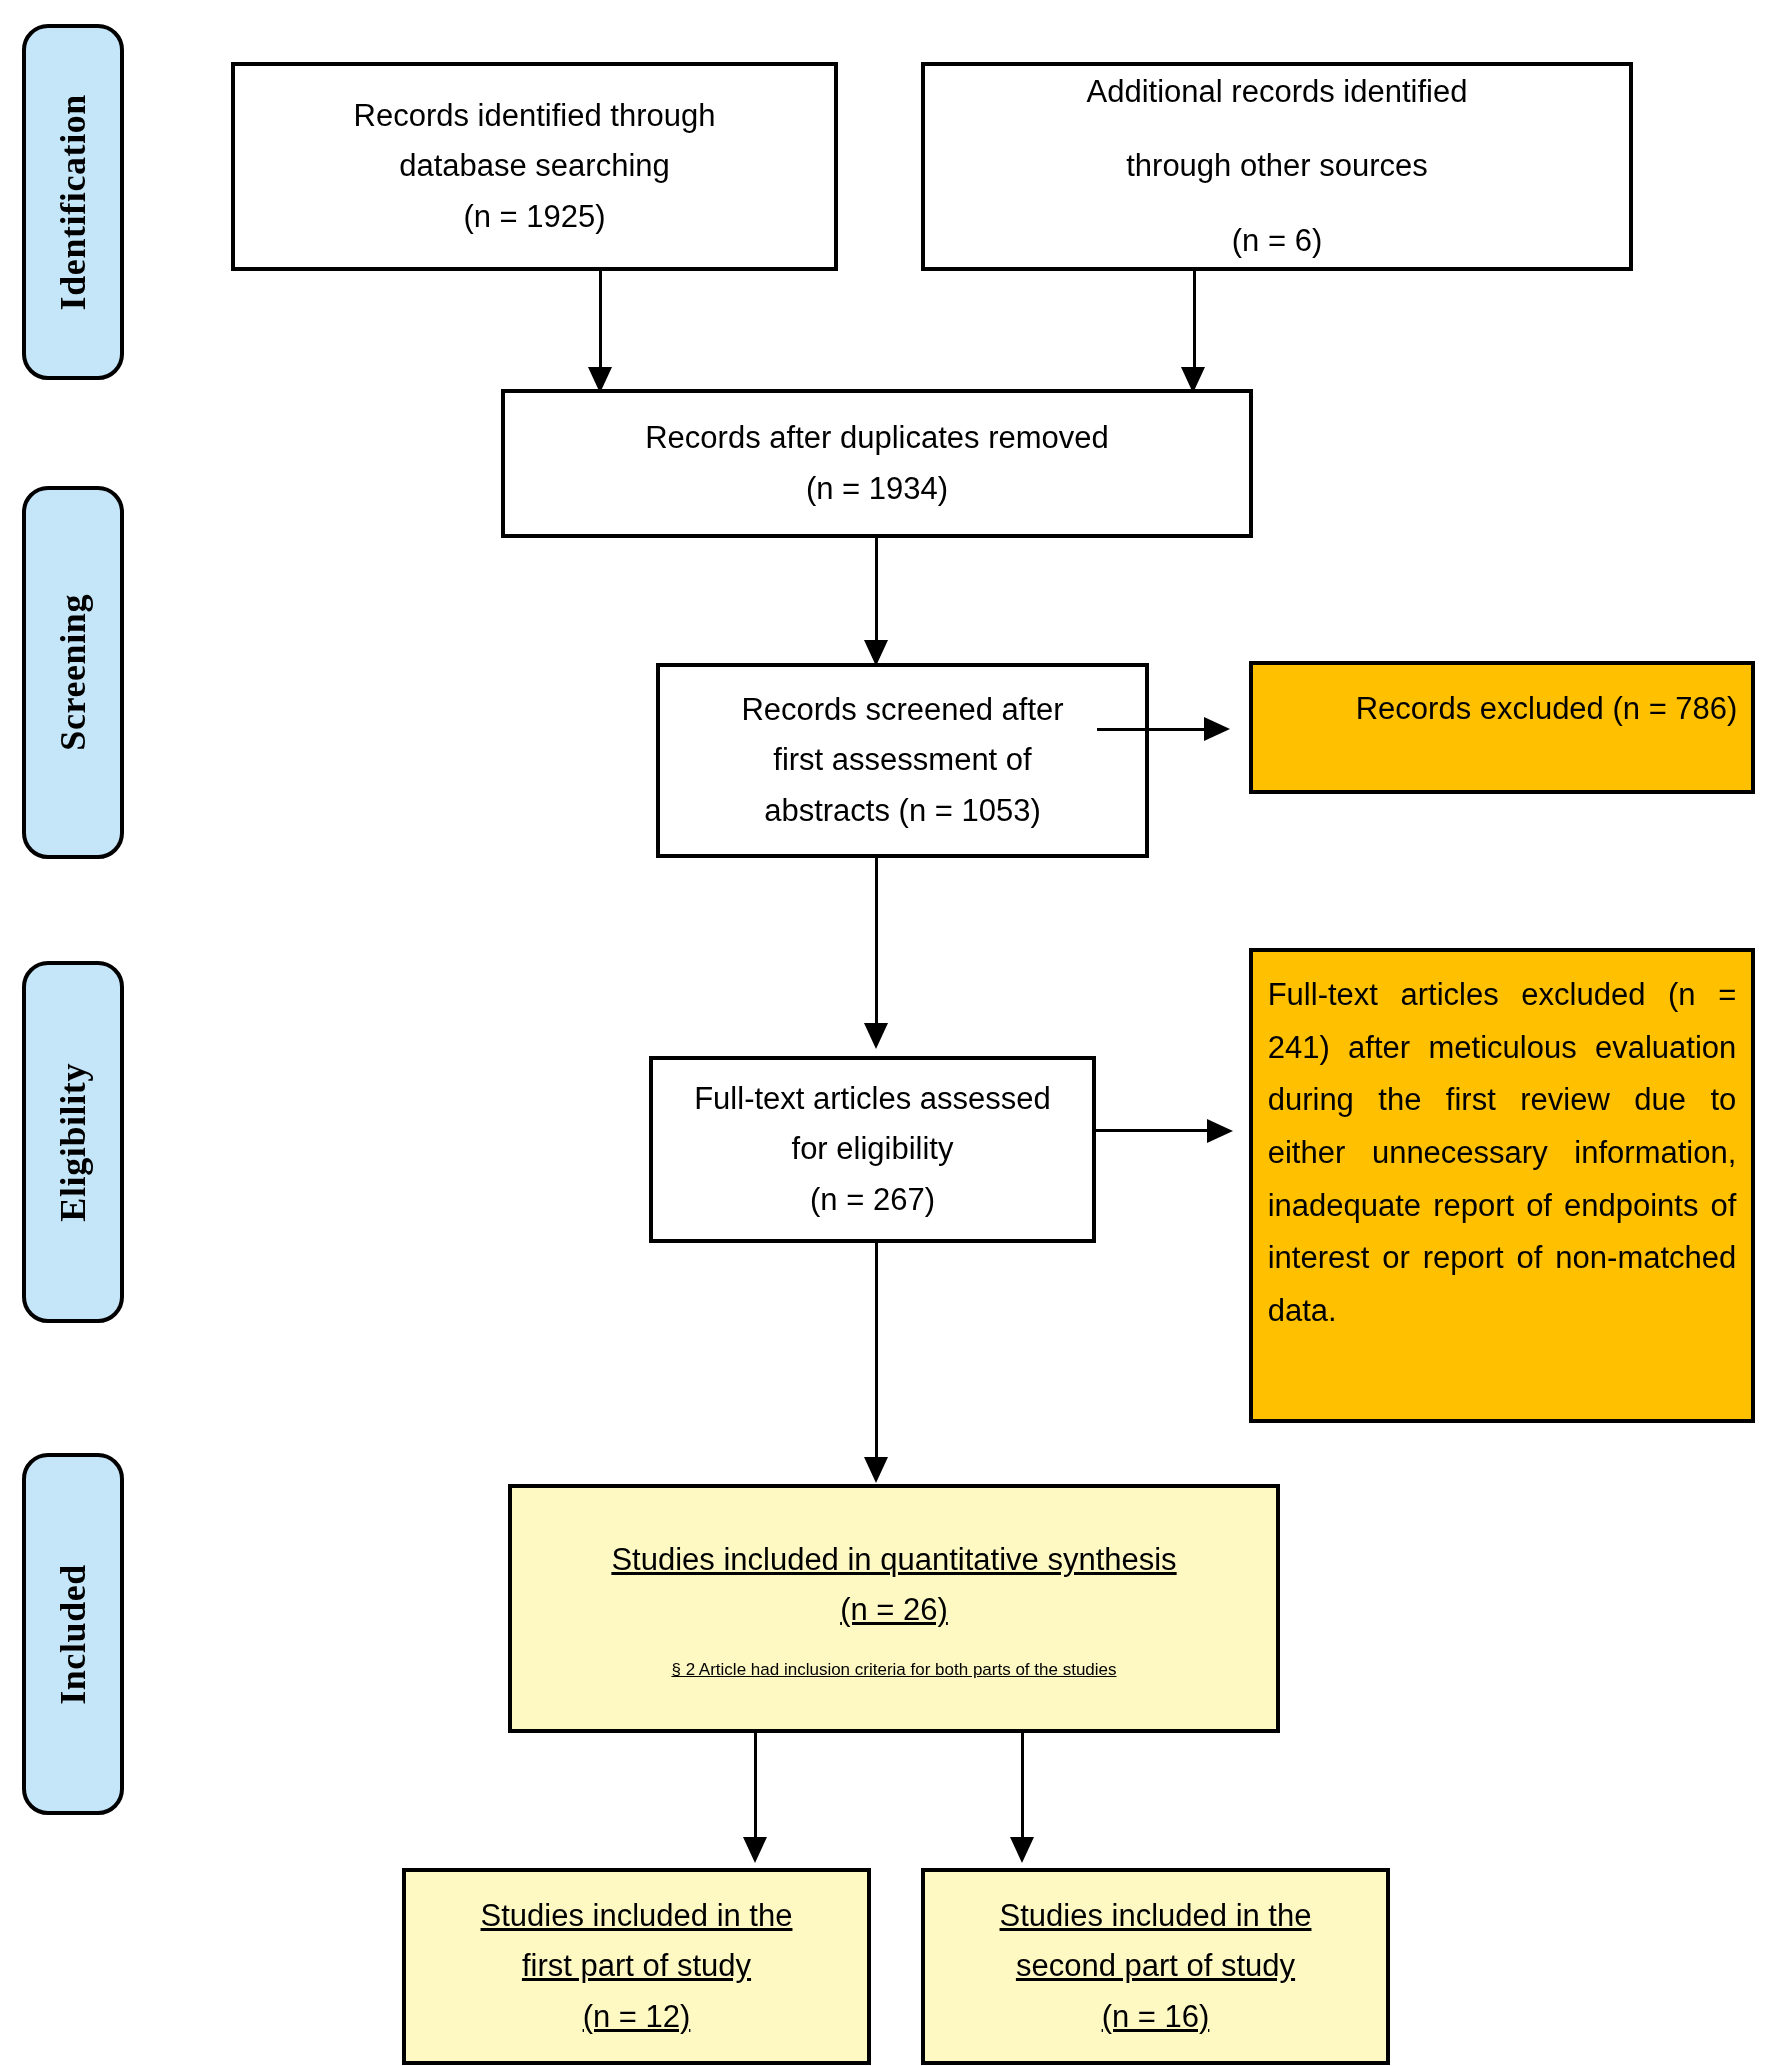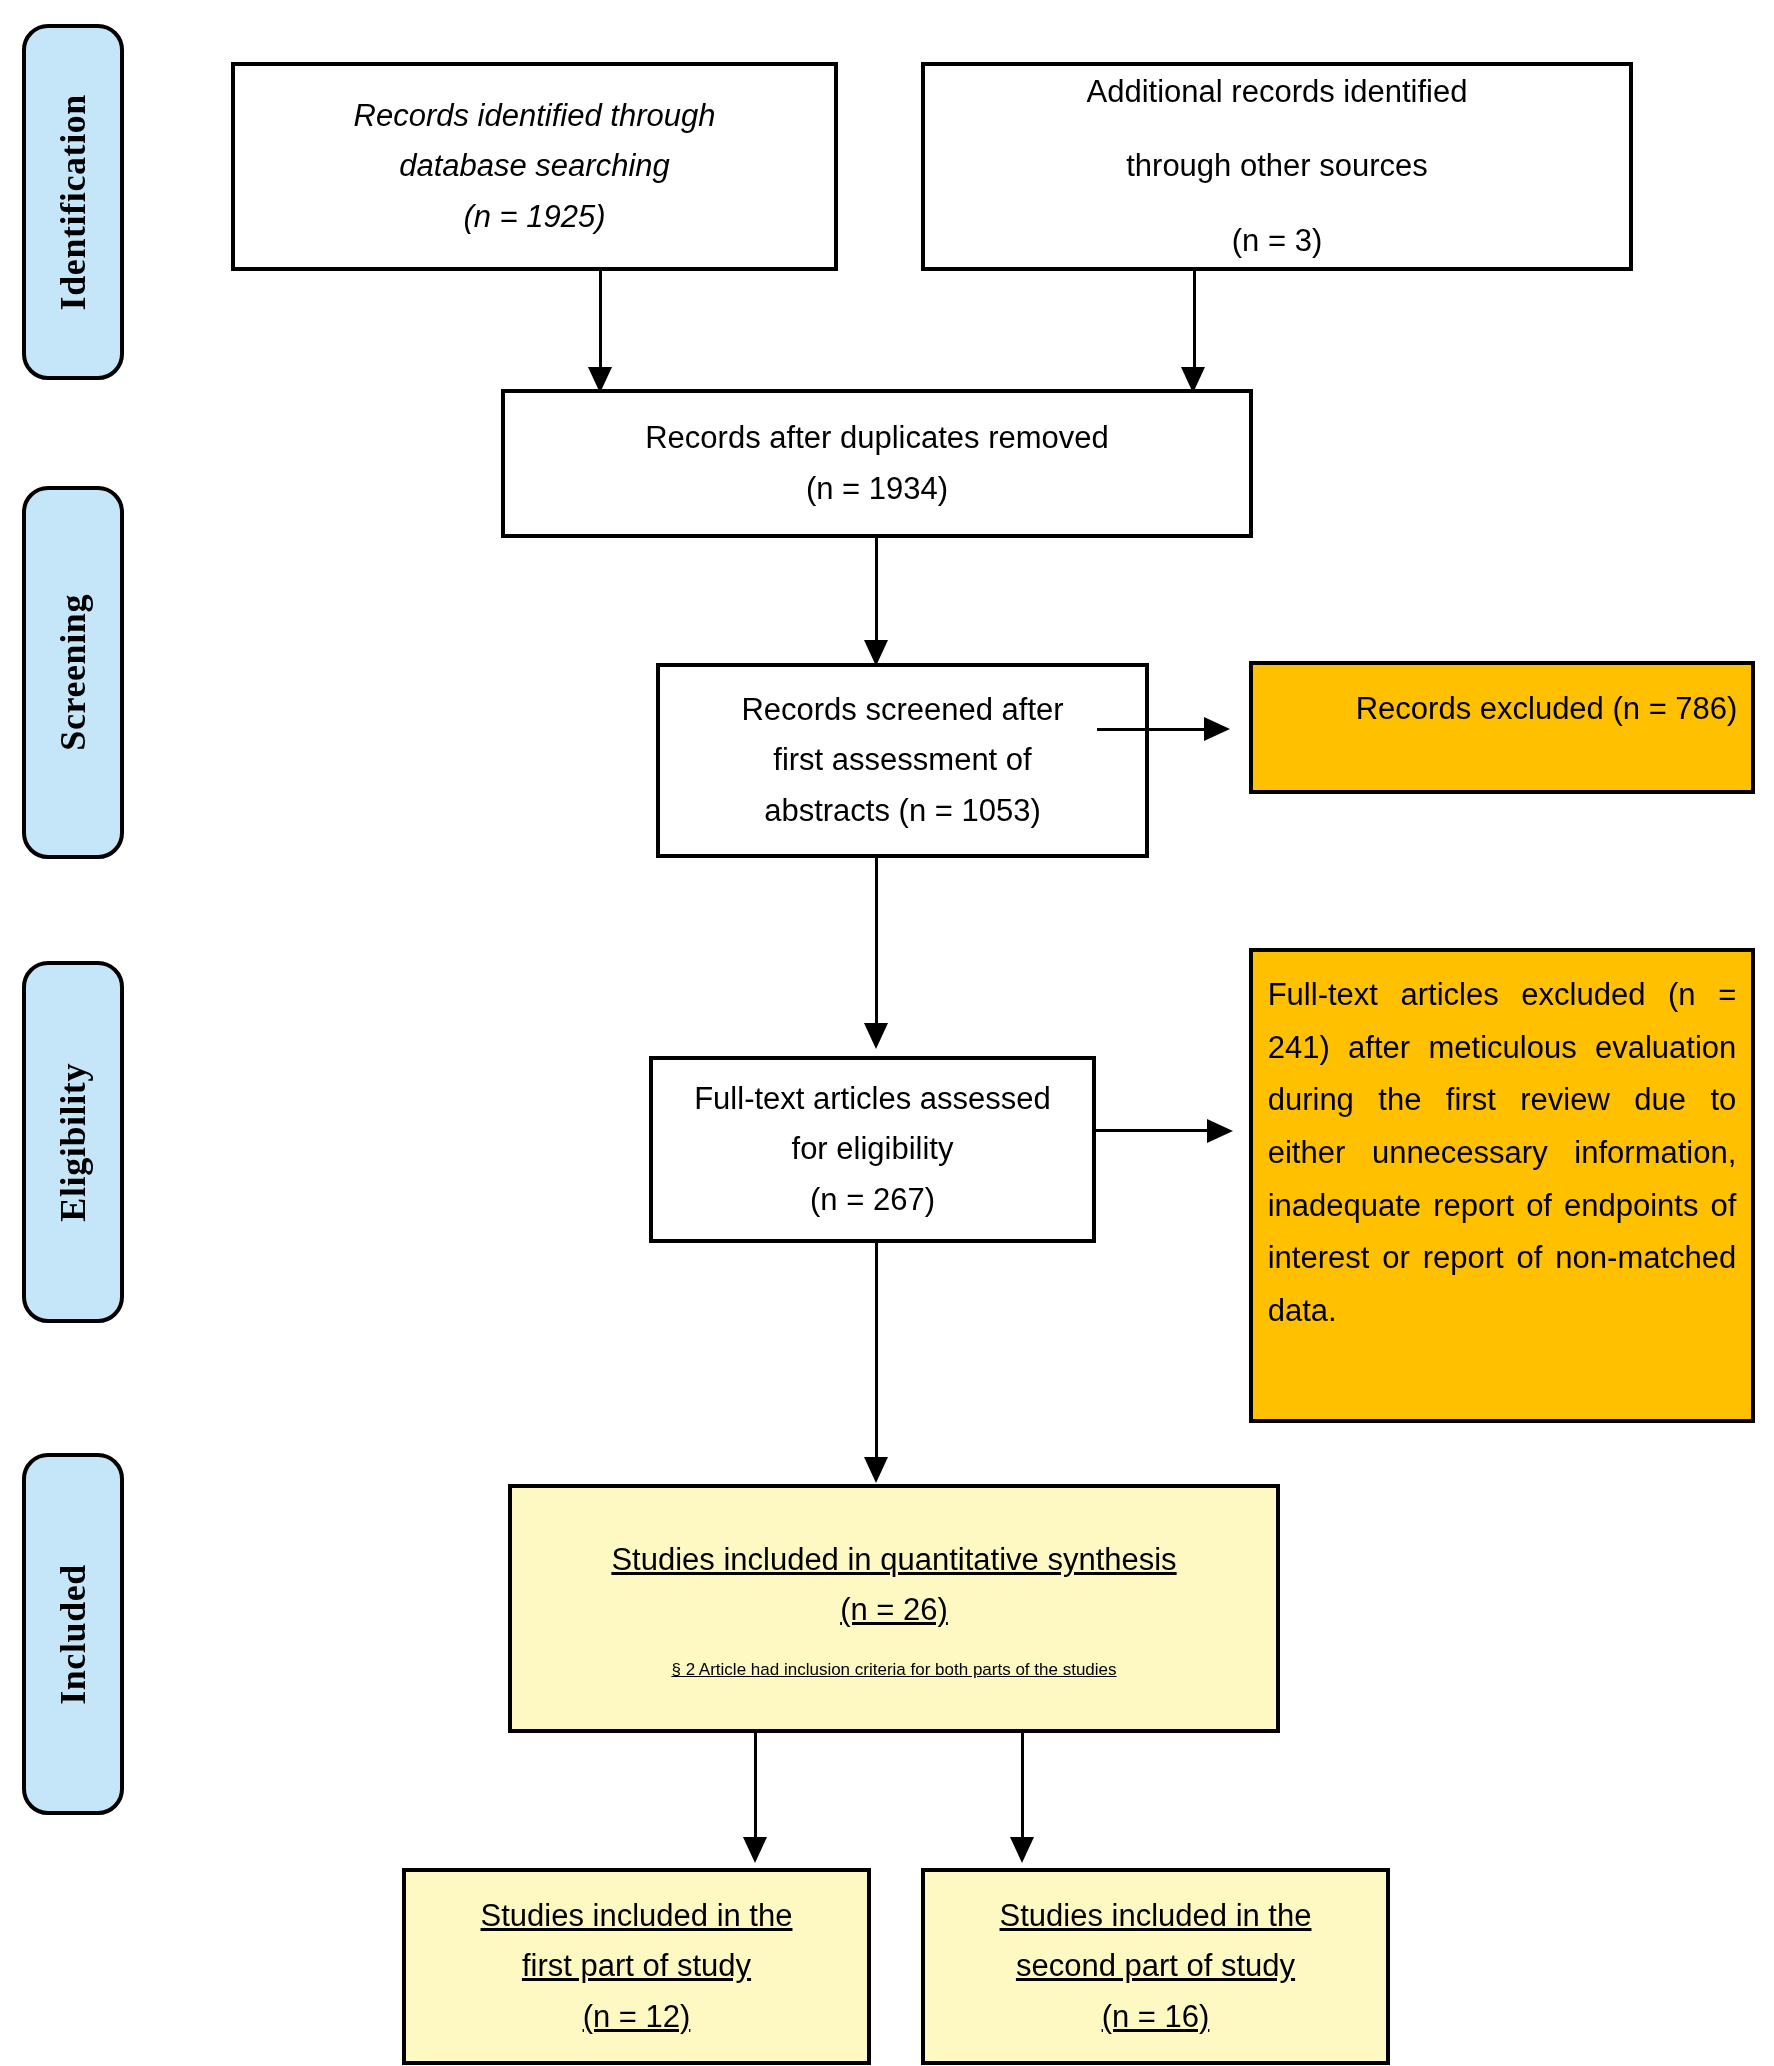--- a/index.html
+++ b/index.html
@@ -129,30 +129,30 @@
   </div>
 
   <div class="stage-pill" style="left:21.5px; top:961px; width:102px; height:362px;">
     <span class="stage-text">Eligibility</span>
   </div>
 
   <div class="stage-pill" style="left:21.5px; top:1453px; width:102px; height:362px;">
     <span class="stage-text">Included</span>
   </div>
 
-  <div class="flow-box" style="left:231px; top:62px; width:607px; height:209px;font-style:italic;">
+  <div class="flow-box" style="left:231px; top:62px; width:607px; height:209px;">
     <span class="line">Records identified through</span>
     <span class="line">database searching</span>
     <span class="line">(n = 1925)</span>
   </div>
 
   <div class="flow-box" style="left:921px; top:62px; width:712px; height:209px;gap:24px;">
     <span class="line">Additional records identified</span>
     <span class="line">through other sources</span>
-    <span class="line">(n = 3)</span>
+    <span class="line">(n = 6)</span>
   </div>
 
   <div class="v-line" style="left:599px; top:271px; height:107px;"></div>
   <div class="arrow-down" style="left:588px; top:367px;"></div>
 
   <div class="v-line" style="left:1193px; top:271px; height:107px;"></div>
   <div class="arrow-down" style="left:1181px; top:367px;"></div>
 
   <div class="flow-box" style="left:501px; top:389px; width:752px; height:149px;">
     <span class="line">Records after duplicates removed</span>

